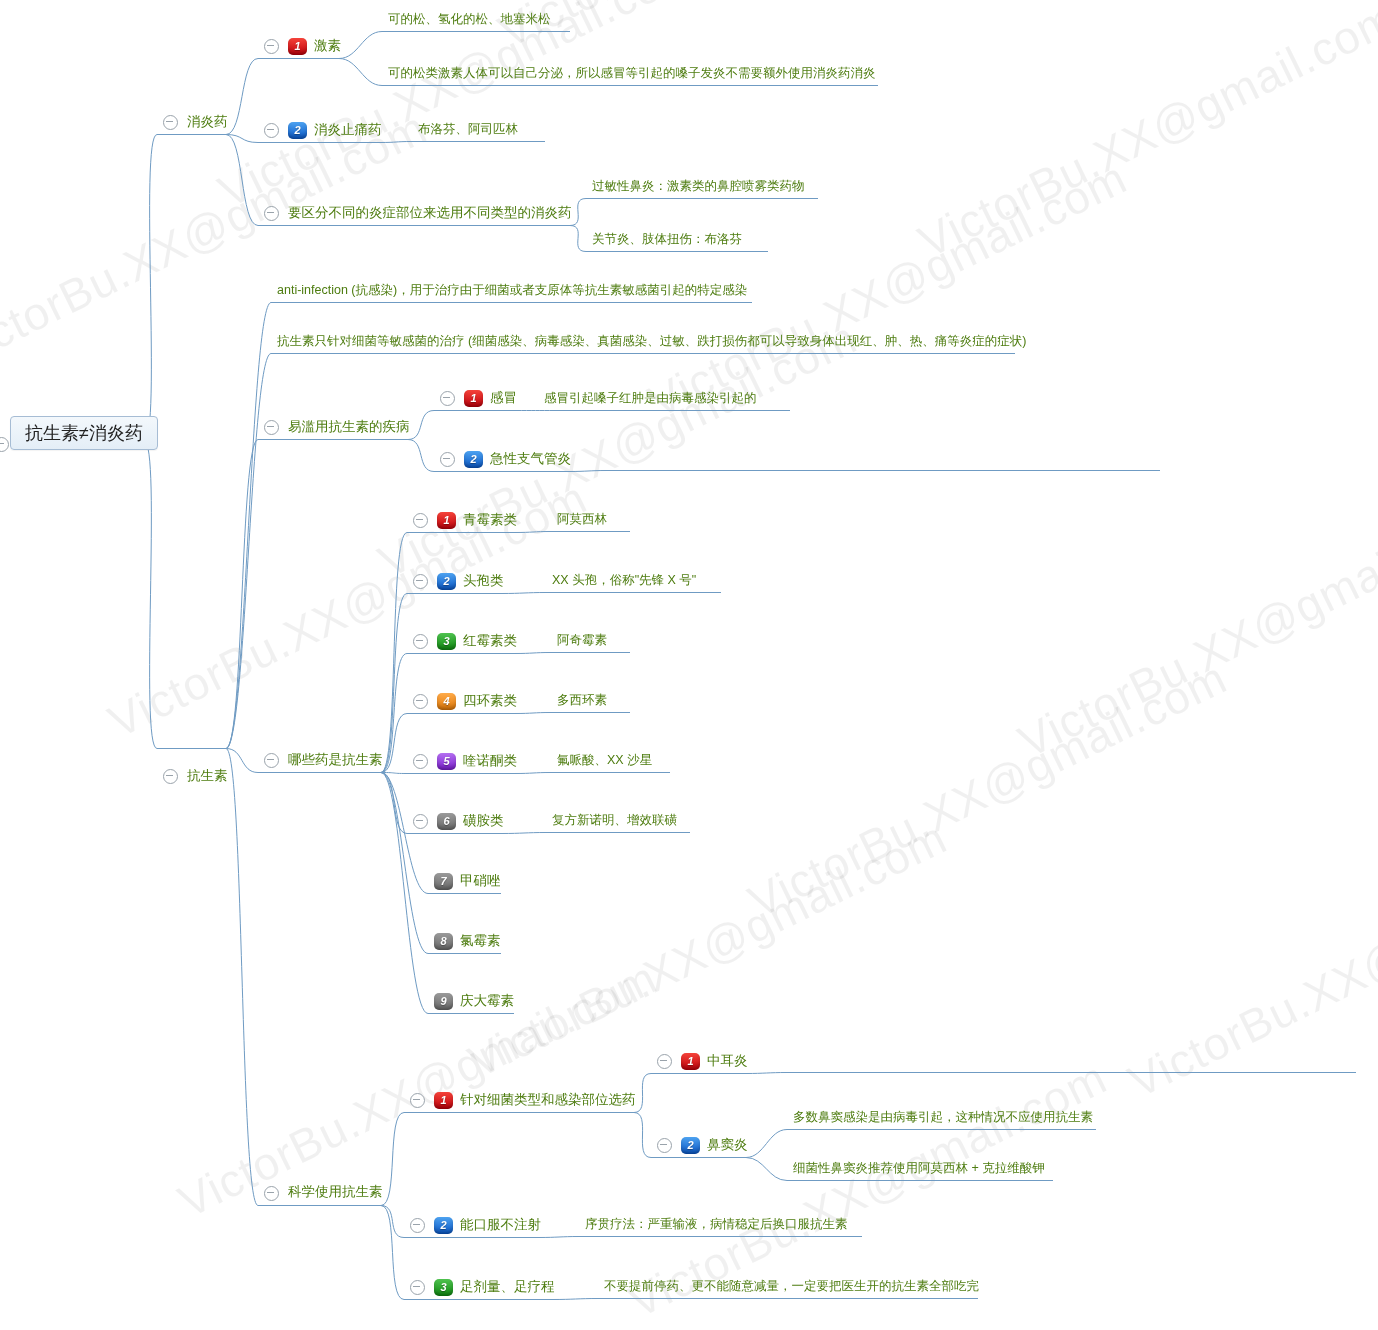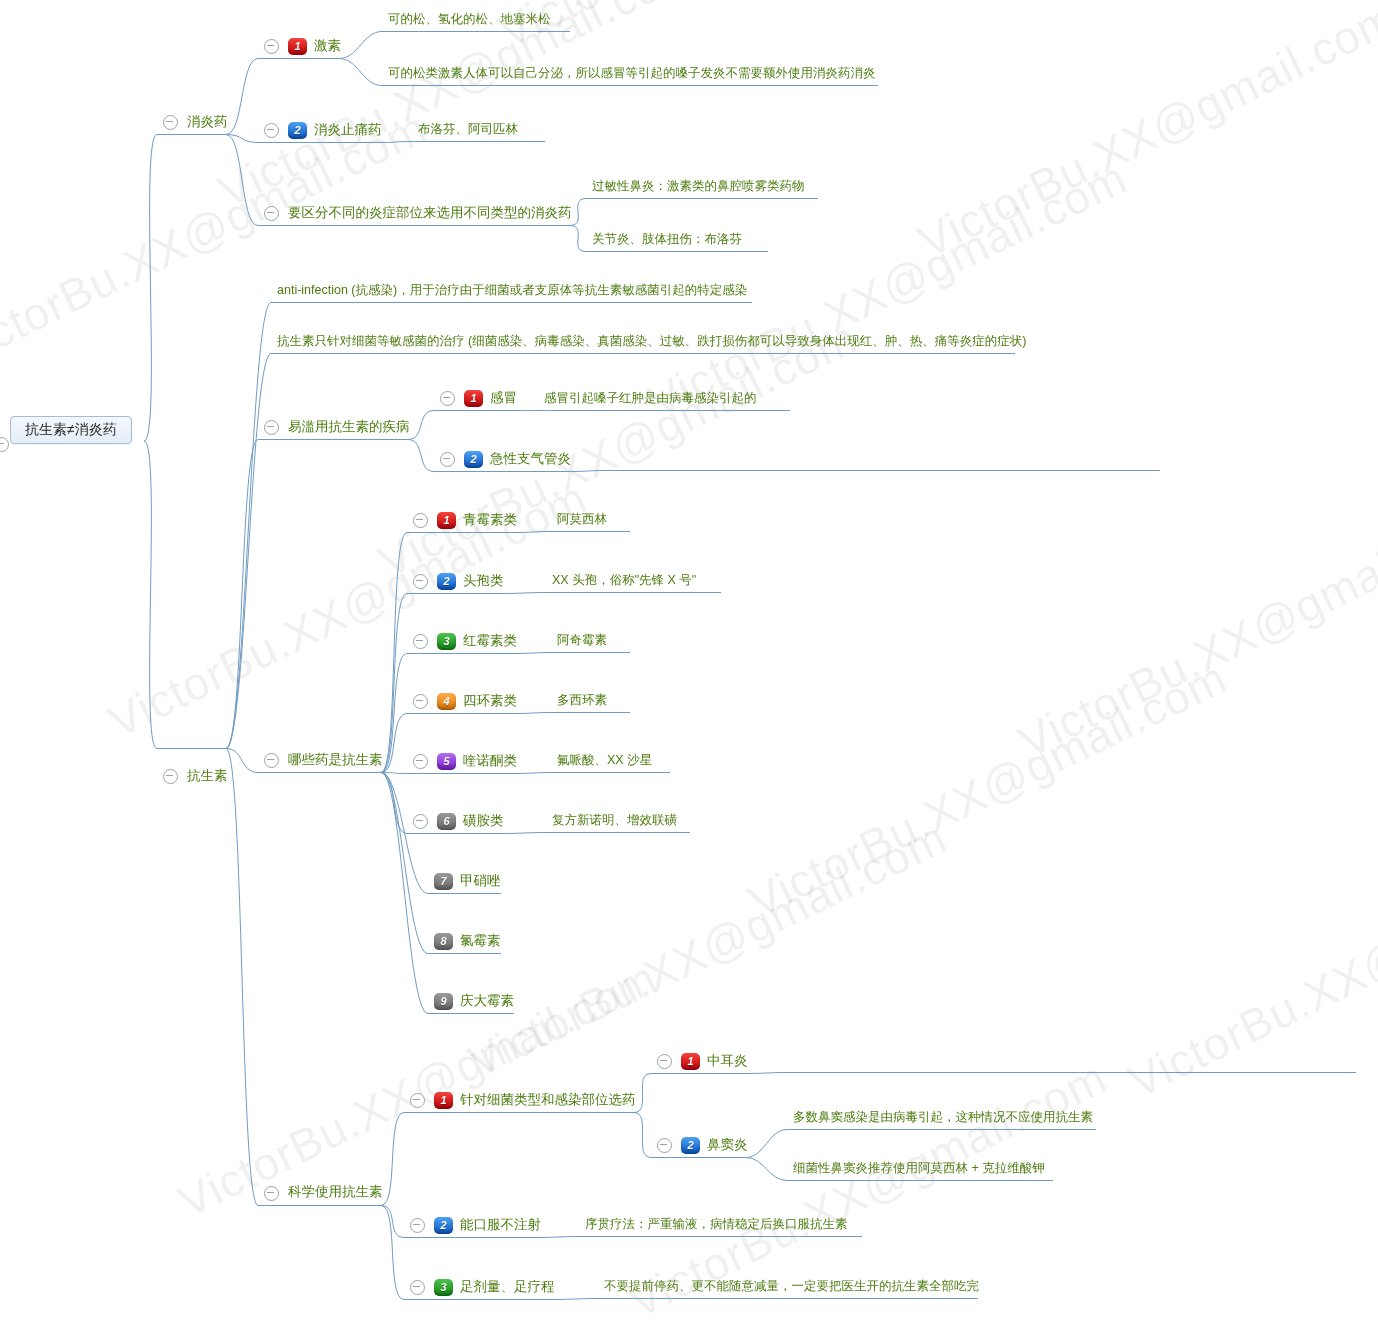--- a/index.html
+++ b/index.html
@@ -55,21 +55,21 @@
   .b-orange{background:linear-gradient(#ffab49,#e07808);}
   .b-purple{background:linear-gradient(#b46ff0,#7c1fd0);}
   .b-gray  {background:linear-gradient(#9a9a9a,#6b6b6b);}
 
   .root{
     position:absolute;
     border:1px solid #a6bcd4;
     background:linear-gradient(#f3f8fc,#e4eef7);
     border-radius:4px;
     padding:4px 14px;
-    font-size:14px;color:#222;
+    font-size:18px;color:#222;
     white-space:nowrap;
     box-shadow:0 1px 1px rgba(0,0,0,.05);
   }
   .root-toggle{
     position:absolute;width:13px;height:13px;border-radius:50%;
     border:1px solid #9aa3ab;background:#fff;
   }
   .root-toggle::before{content:"";position:absolute;left:2px;top:5px;width:7px;height:1px;background:#9aa3ab;}
 </style>
 </head>

